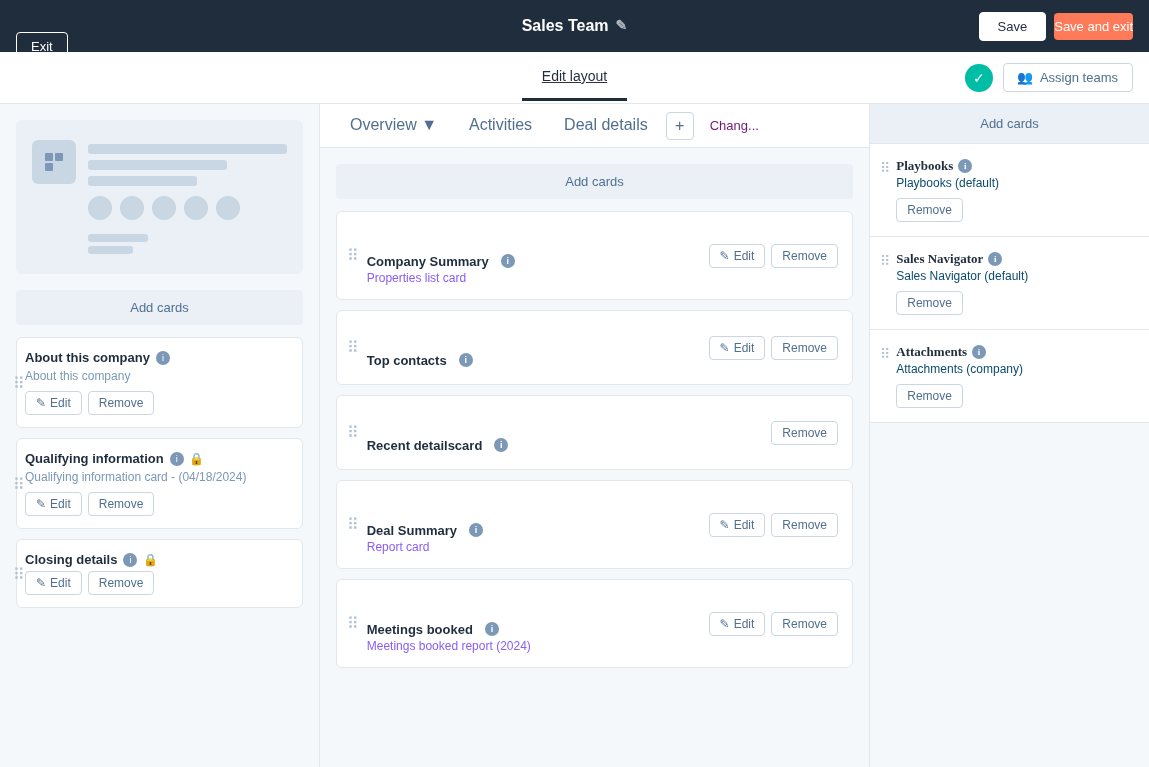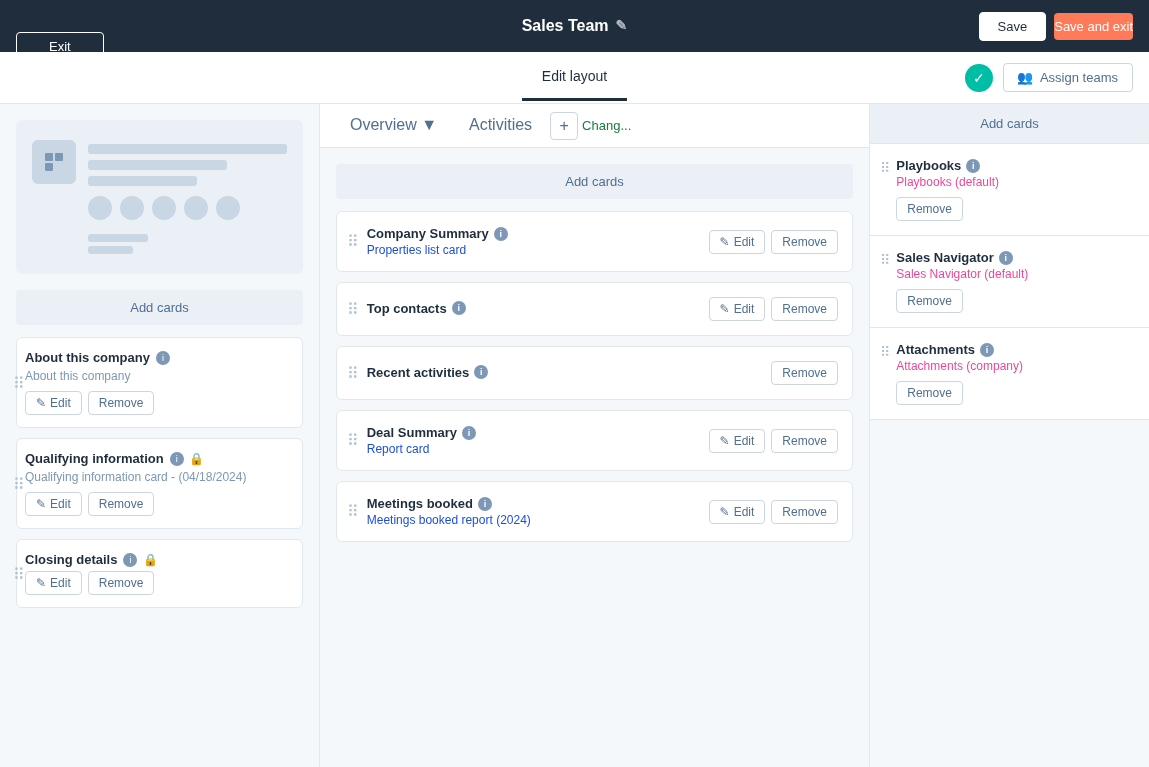--- a/index.html
+++ b/index.html
@@ -11,21 +11,21 @@
       height: 52px;
       display: flex;
       align-items: center;
       padding: 0 16px;
       position: relative;
     }
     .exit-btn {
       background: transparent;
       border: 1.5px solid #fff;
       color: #fff;
-      padding: 6px 32px;
+      padding: 6px 14px;
       border-radius: 4px;
       cursor: pointer;
       font-size: 13px;
       font-weight: 500;
       margin-top: 40px;
     }
     .nav-title {
       position: absolute;
       left: 50%;
       transform: translateX(-50%);
@@ -66,20 +66,21 @@
       height: 52px;
       display: flex;
       align-items: center;
       justify-content: center;
       position: relative;
       padding: 0 16px;
     }
     .tab-bar-tabs {
       display: flex;
       gap: 8px;
+      text-decoration: underline;
     }
     .tab-item {
       padding: 14px 20px;
       cursor: pointer;
       font-size: 14px;
       color: #516f90;
       border-bottom: 3px solid transparent;
       font-weight: 500;
     }
     .tab-item.active {
@@ -264,24 +265,24 @@
     .center-tab-add {
       width: 28px; height: 28px;
       border: 1px solid #cbd6e2;
       border-radius: 4px;
       display: flex; align-items: center; justify-content: center;
       cursor: pointer;
       color: #516f90;
       font-size: 16px;
     }
     .center-tab-change {
-      color: #15803d;
-      font-size: 13px;
-      cursor: pointer;
-      margin-left: 0;
+      color: #701a75;
+      font-size: 13px;
+      cursor: pointer;
+      margin-left: 12px;
     }
     .center-content { padding: 16px; }
     .center-add-cards-btn {
       background: #eaf0f6;
       border: none;
       color: #516f90;
       width: 100%;
       padding: 10px;
       border-radius: 4px;
       cursor: pointer;
@@ -306,25 +307,25 @@
       font-size: 16px;
       cursor: grab;
       flex-shrink: 0;
     }
     .center-card-info { flex: 1; }
     .center-card-title {
       font-weight: 700;
       font-size: 13px;
       color: #1f2d3d;
       display: flex;
-      align-items: center;
-      gap: 5px;
+      gap: 12px;
       margin-bottom: 2px;
-    }
-    .center-card-sub { font-size: 12px; color: #1d4ed8; }
+      margin-top: 28px;
+    }
+    .center-card-sub { font-size: 12px; color: #8b5cf6; }
     .center-card-actions { display: flex; gap: 6px; flex-shrink: 0; }
 
     
     .right-panel {
       width: 280px;
       min-width: 280px;
       background: #f5f8fa;
       border-left: 1px solid #e1e8ed;
       overflow-y: auto;
       padding: 0;
@@ -353,22 +354,23 @@
     .right-card-drag { color: #b0c1d4; font-size: 14px; cursor: grab; padding-top: 2px; }
     .right-card-body { flex: 1; }
     .right-card-title {
       font-weight: 700;
       font-size: 13px;
       color: #1f2d3d;
       display: flex;
       align-items: center;
       gap: 5px;
       margin-bottom: 2px;
-    }
-    .right-card-sub { font-size: 12px; color: #ec4899; margin-bottom: 8px; }
+      font-family: Liberation Serif, serif;
+    }
+    .right-card-sub { font-size: 12px; color: #0c4a6e; margin-bottom: 8px; }
     .right-card-remove {
       background: #fff;
       border: 1px solid #cbd6e2;
       color: #516f90;
       padding: 4px 10px;
       border-radius: 4px;
       cursor: pointer;
       font-size: 12px;
     }
   </style>
@@ -483,20 +485,21 @@
     </div>
   </div>
 
   <div class="center-panel">
     <div class="center-tab-bar">
       <div class="center-tab">
         <span>Overview</span>
         <span> ▼</span>
       </div>
       <div class="center-tab">Activities</div>
+      <div class="center-tab">Deal details</div>
       <div class="center-tab-add">+</div>
       <div class="center-tab-change">Chang...</div>
     </div>
     <div class="center-content">
       <button class="center-add-cards-btn">Add cards</button>
 
       
       <div class="center-card">
         <span class="center-card-drag">⠿</span>
         <div class="center-card-info">
@@ -531,21 +534,21 @@
           </button>
           <button class="card-remove-btn">Remove</button>
         </div>
       </div>
 
       
       <div class="center-card">
         <span class="center-card-drag">⠿</span>
         <div class="center-card-info">
           <div class="center-card-title">
-            <span>Recent activities</span>
+            <span>Recent detailscard</span>
             <span class="info-icon">i</span>
           </div>
         </div>
         <div class="center-card-actions">
           <button class="card-remove-btn">Remove</button>
         </div>
       </div>
 
       
       <div class="center-card">

